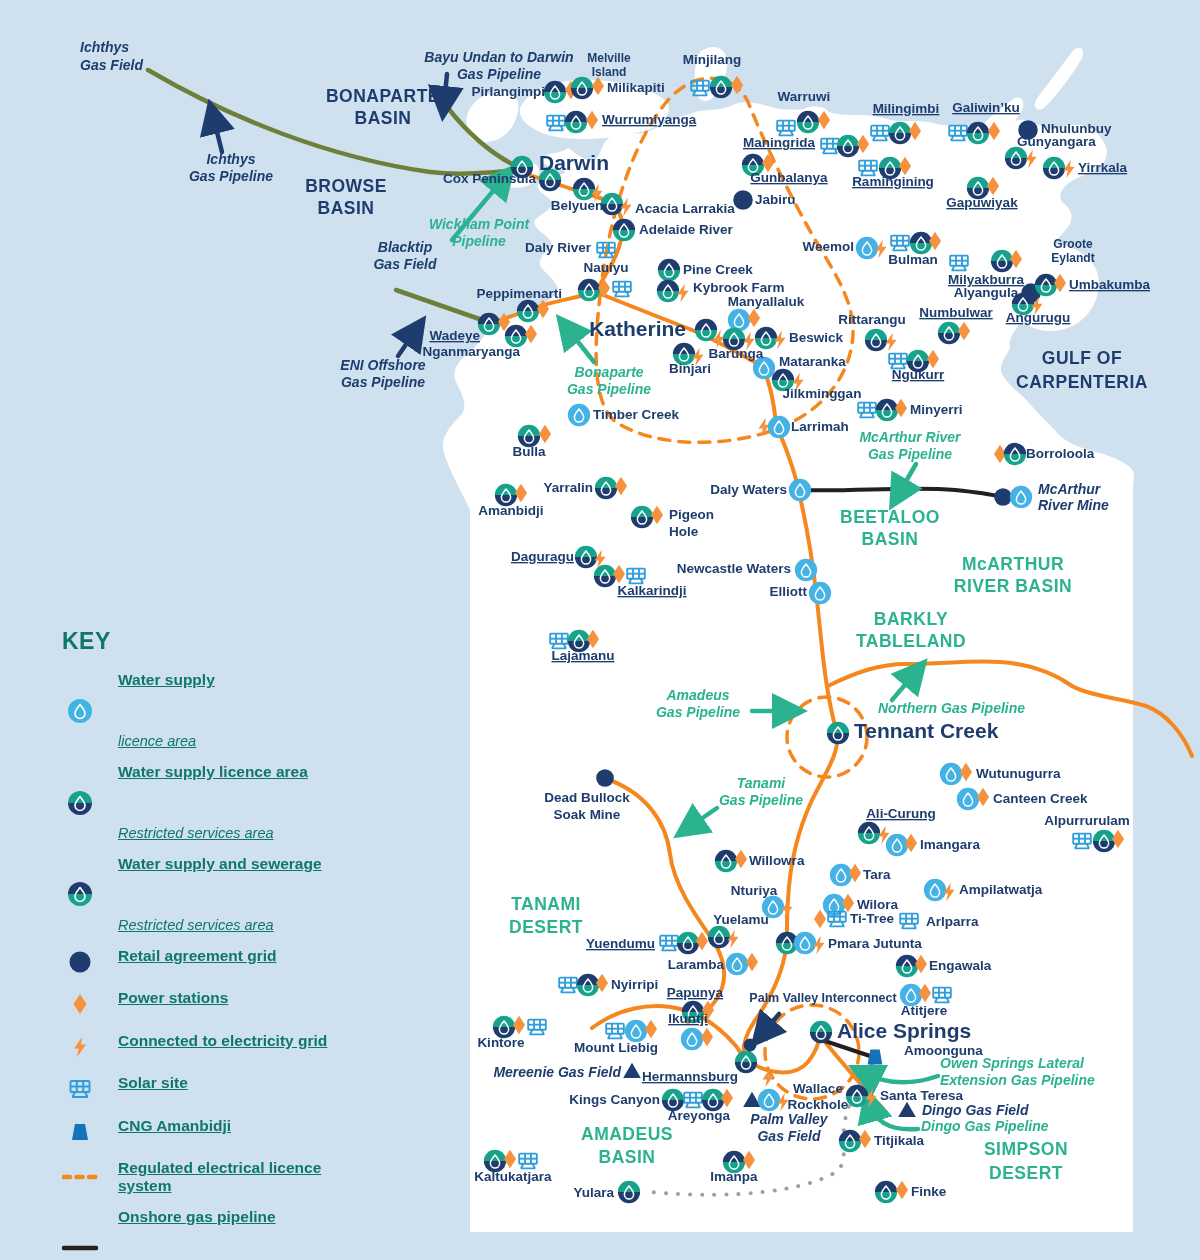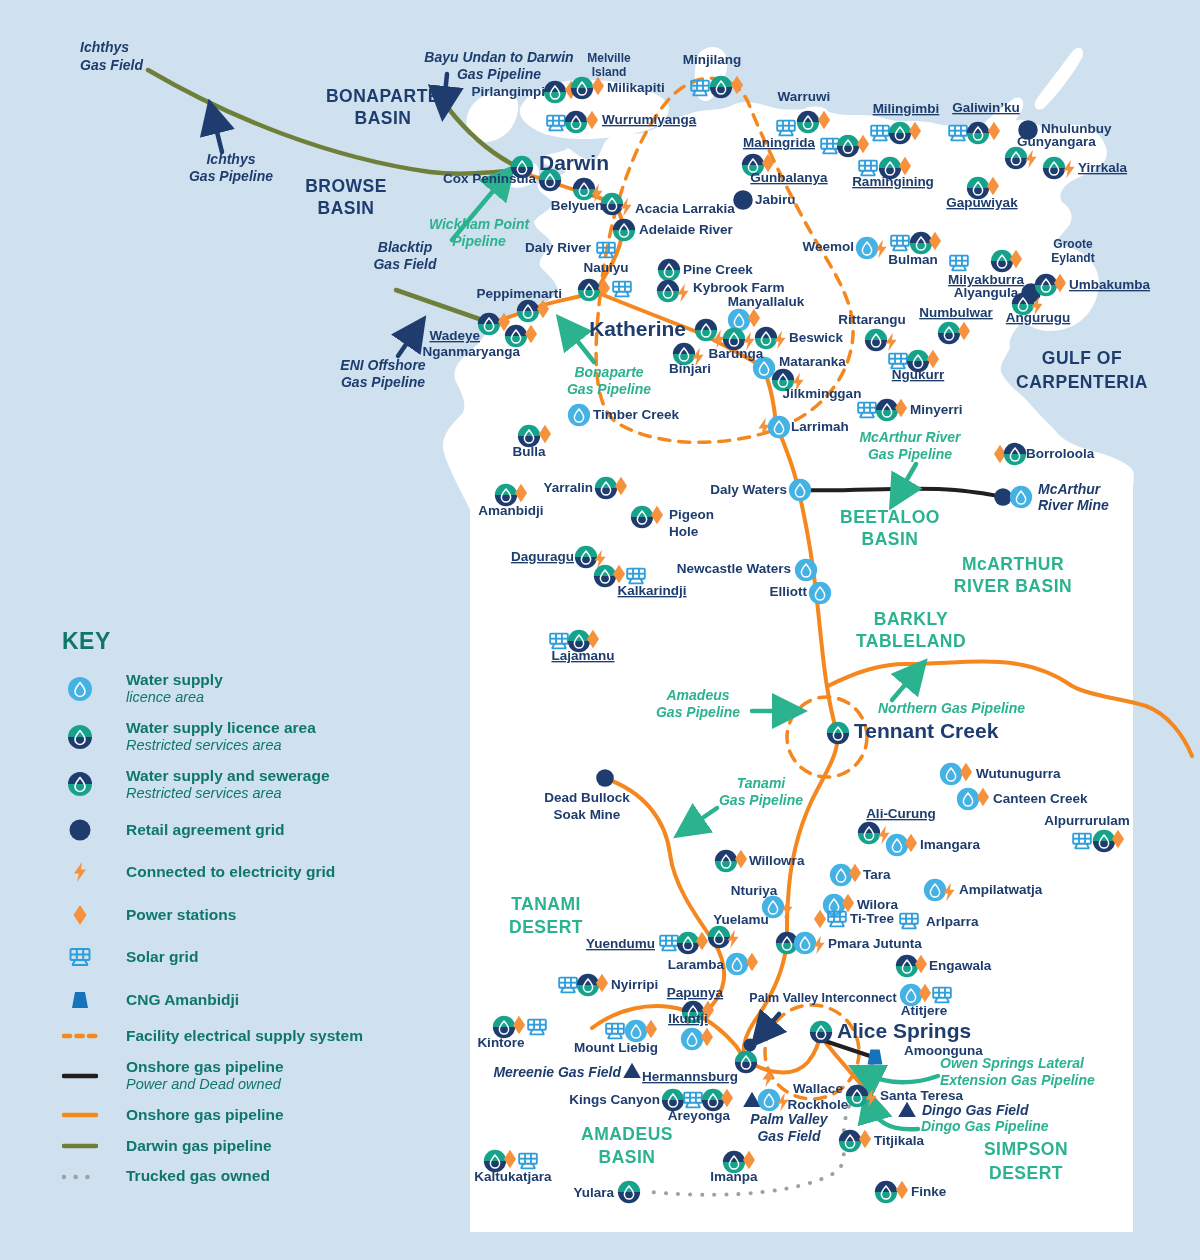--- a/index.html
+++ b/index.html
@@ -19,24 +19,24 @@
   .land{fill:#ffffff;}
   .pipe-orange{stroke:#f5871f;stroke-width:4;fill:none;stroke-linecap:round;}
   .pipe-dash{stroke:#f5871f;stroke-width:3.5;fill:none;stroke-linecap:round;stroke-dasharray:11 9;}
   .pipe-black{stroke:#231f20;stroke-width:4;fill:none;stroke-linecap:round;}
   .pipe-olive{stroke:#6e7f3a;stroke-width:4.5;fill:none;stroke-linecap:round;}
   .pipe-dots{stroke:#9aa2a9;stroke-width:4;fill:none;stroke-linecap:round;stroke-dasharray:0.1 12;}
   .arr-n{stroke:#1e3d6e;stroke-width:4.5;fill:none;stroke-linecap:round;}
   .arr-t{stroke:#2bb28f;stroke-width:4.5;fill:none;stroke-linecap:round;}
   .key{position:absolute;left:62px;top:628px;width:310px;color:#0f766e;}
   .key h2{font-size:23px;margin:0 0 16px 0;letter-spacing:.5px;}
-  .key-item{display:flex;align-items:center;gap:28px;margin-bottom:12.5px;}
+  .key-item{display:flex;gap:20px;margin-bottom:12.5px;text-decoration:underline;}
   .key-ic{width:36px;flex:0 0 36px;display:flex;justify-content:center;align-items:center;}
   .key-tx{font-size:15.5px;font-weight:600;line-height:1.18;}
-  .key-sub{font-style:italic;font-weight:400;font-size:14.5px;}
+  .key-sub{font-style:italic;font-weight:400;font-size:14.5px;margin-top:44px;}
 </style>
 </head>
 <body>
 
 <div id="stage">
   <svg id="map" width="1200" height="1260" viewBox="0 0 1200 1260">
     <defs>
       <symbol id="i-ws" viewBox="-14 -14 28 28">
           <circle r="12" fill="#45b2e5"></circle>
           <path d="M0,-6.5 C2.2,-3.5 5,-1 5,2.5 A5,5 0 1,1 -5,2.5 C-5,-1 -2.2,-3.5 0,-6.5 Z" fill="none" stroke="#fff" stroke-width="1.6" stroke-linejoin="round"></path>
@@ -496,56 +496,56 @@
           <div class="key-ic">
             <svg width="30" height="30" viewBox="0 0 30 30">
               <use href="#i-rt" x="1" y="1" width="28" height="28"></use>
             </svg>
           </div>
           <div class="key-tx">Retail agreement grid</div>
         </div>
         <div class="key-item">
           <div class="key-ic">
             <svg width="30" height="30" viewBox="0 0 30 30">
+              <use href="#i-pw" x="1" y="1" width="28" height="28"></use>
+            </svg>
+          </div>
+          <div class="key-tx">Power stations</div>
+        </div>
+        <div class="key-item">
+          <div class="key-ic">
+            <svg width="30" height="30" viewBox="0 0 30 30">
               <use href="#i-gr" x="1" y="1" width="28" height="28"></use>
             </svg>
           </div>
           <div class="key-tx">Connected to electricity grid</div>
         </div>
         <div class="key-item">
           <div class="key-ic">
             <svg width="30" height="30" viewBox="0 0 30 30">
-              <use href="#i-pw" x="1" y="1" width="28" height="28"></use>
-            </svg>
-          </div>
-          <div class="key-tx">Power stations</div>
-        </div>
-        <div class="key-item">
-          <div class="key-ic">
-            <svg width="30" height="30" viewBox="0 0 30 30">
               <use href="#i-so" x="1" y="1" width="28" height="28"></use>
             </svg>
           </div>
-          <div class="key-tx">Solar grid</div>
+          <div class="key-tx">Solar site</div>
         </div>
         <div class="key-item">
           <div class="key-ic">
             <svg width="30" height="30" viewBox="0 0 30 30">
               <use href="#i-cn" x="1" y="1" width="28" height="28"></use>
             </svg>
           </div>
           <div class="key-tx">CNG Amanbidji</div>
         </div>
         <div class="key-item">
           <div class="key-ic">
             <svg width="40" height="14" viewBox="0 0 40 14">
               <line x1="2" y1="7" x2="38" y2="7" stroke-linecap="round" stroke="#f5871f" stroke-width="5" stroke-dasharray="7 7"></line>
             </svg>
           </div>
-          <div class="key-tx">Facility electrical supply system</div>
+          <div class="key-tx">Regulated electrical licence system</div>
         </div>
         <div class="key-item">
           <div class="key-ic">
             <svg width="40" height="14" viewBox="0 0 40 14">
               <line x1="2" y1="7" x2="38" y2="7" stroke-linecap="round" stroke="#231f20" stroke-width="5"></line>
             </svg>
           </div>
           <div class="key-tx">Onshore gas pipeline<div class="key-sub">Power and Dead owned</div></div>
         </div>
         <div class="key-item">

